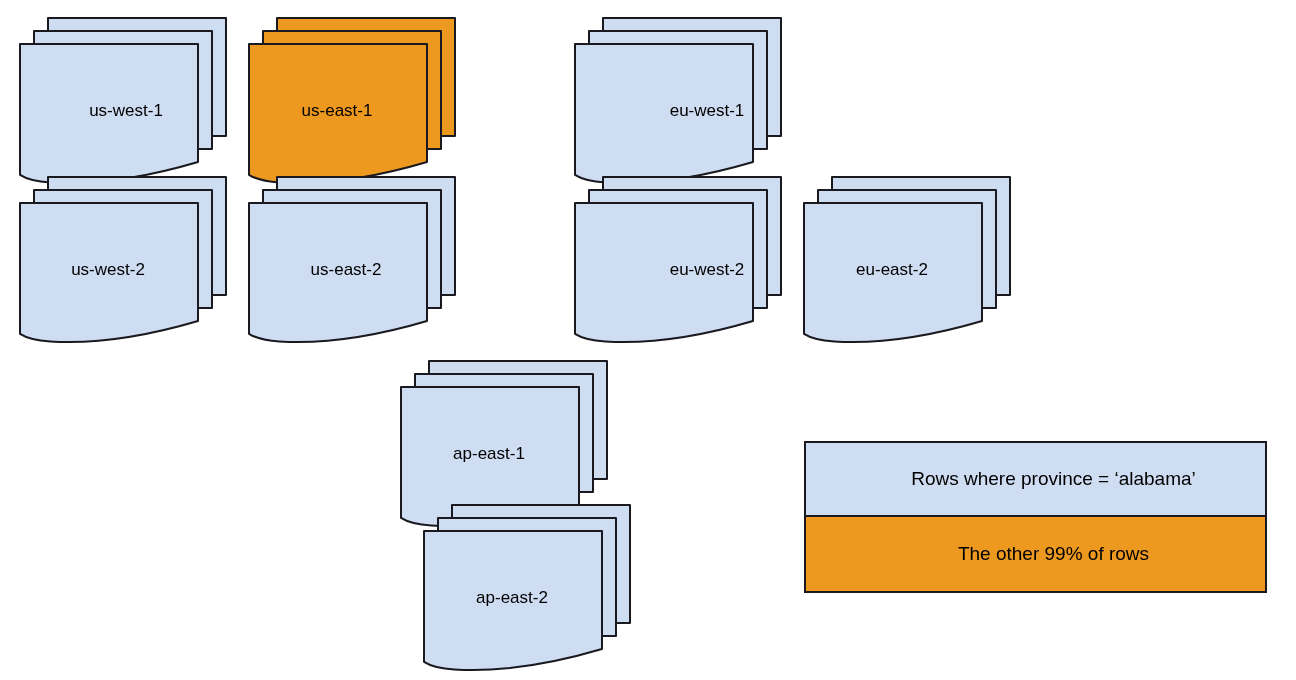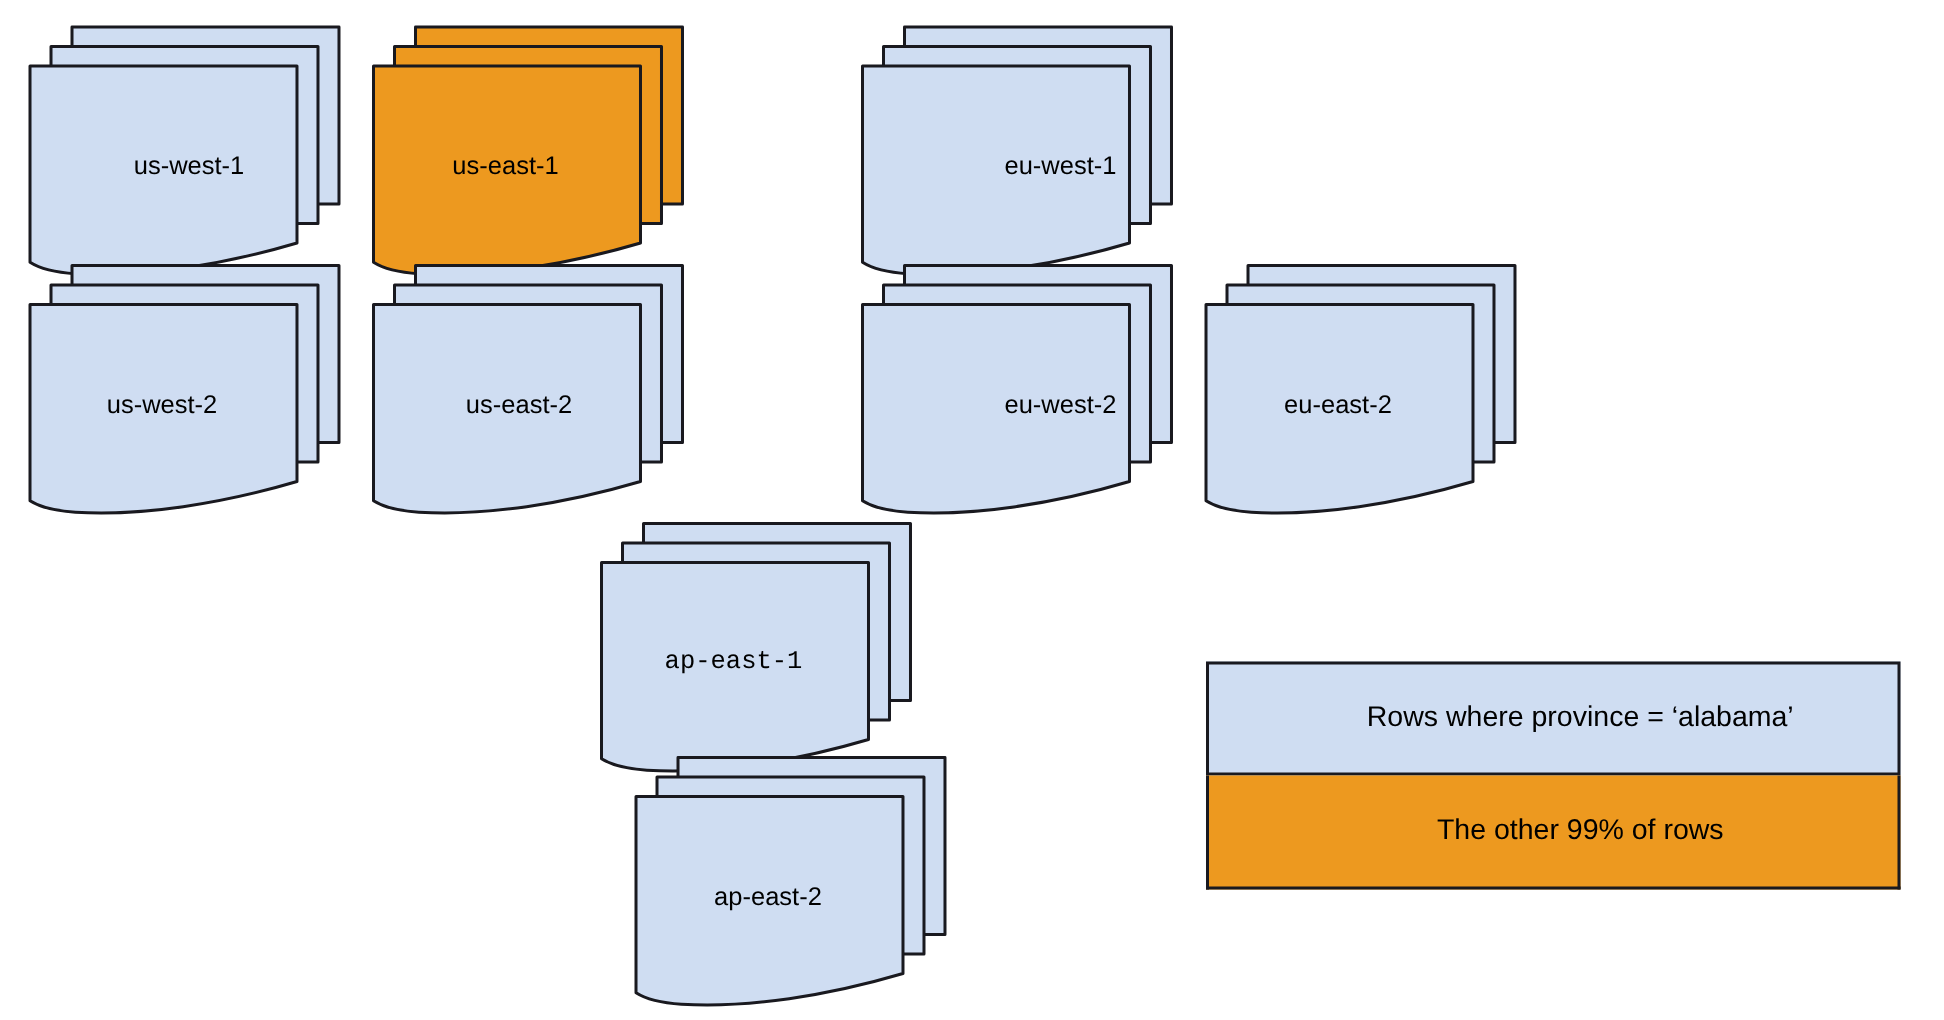--- a/index.html
+++ b/index.html
@@ -133,21 +133,21 @@
         </g>
         <g transform="translate(15,14)">
           <path d="M 0 0 L 178 0 L 178 118 L 0 118 Z" fill="#cfddf2" stroke="#19191f" stroke-width="2" stroke-linejoin="round"></path>
         </g>
         <g transform="translate(1,27)">
           <path d="M 0 0 L 178 0 L 178 118 C 128.16 132.72 74.75999999999999 141.2 30.26 138.48 C 16.02 137.52 6.23 134.8 0 130.8 Z" fill="#cfddf2" stroke="#19191f" stroke-width="2" stroke-linejoin="round"></path>
         </g>
       </svg>
       <div class="doc-label" style="left: 0px; top: 85px; width: 178px;">eu-east-2</div>
     </div>
-    <div class="doc-stack" style="left: 400px; top: 348px; width: 210px; height: 173.6px; font-family: Liberation Mono, monospace;">
+    <div class="doc-stack" style="left: 400px; top: 360px; width: 210px; height: 173.6px;">
       <svg width="210" height="173.6" viewBox="0 0 210 173.6">
         <g transform="translate(29,1)">
           <path d="M 0 0 L 178 0 L 178 118 L 0 118 Z" fill="#cfddf2" stroke="#19191f" stroke-width="2" stroke-linejoin="round"></path>
         </g>
         <g transform="translate(15,14)">
           <path d="M 0 0 L 178 0 L 178 118 L 0 118 Z" fill="#cfddf2" stroke="#19191f" stroke-width="2" stroke-linejoin="round"></path>
         </g>
         <g transform="translate(1,27)">
           <path d="M 0 0 L 178 0 L 178 118 C 128.16 132.72 74.75999999999999 141.2 30.26 138.48 C 16.02 137.52 6.23 134.8 0 130.8 Z" fill="#cfddf2" stroke="#19191f" stroke-width="2" stroke-linejoin="round"></path>
         </g>

